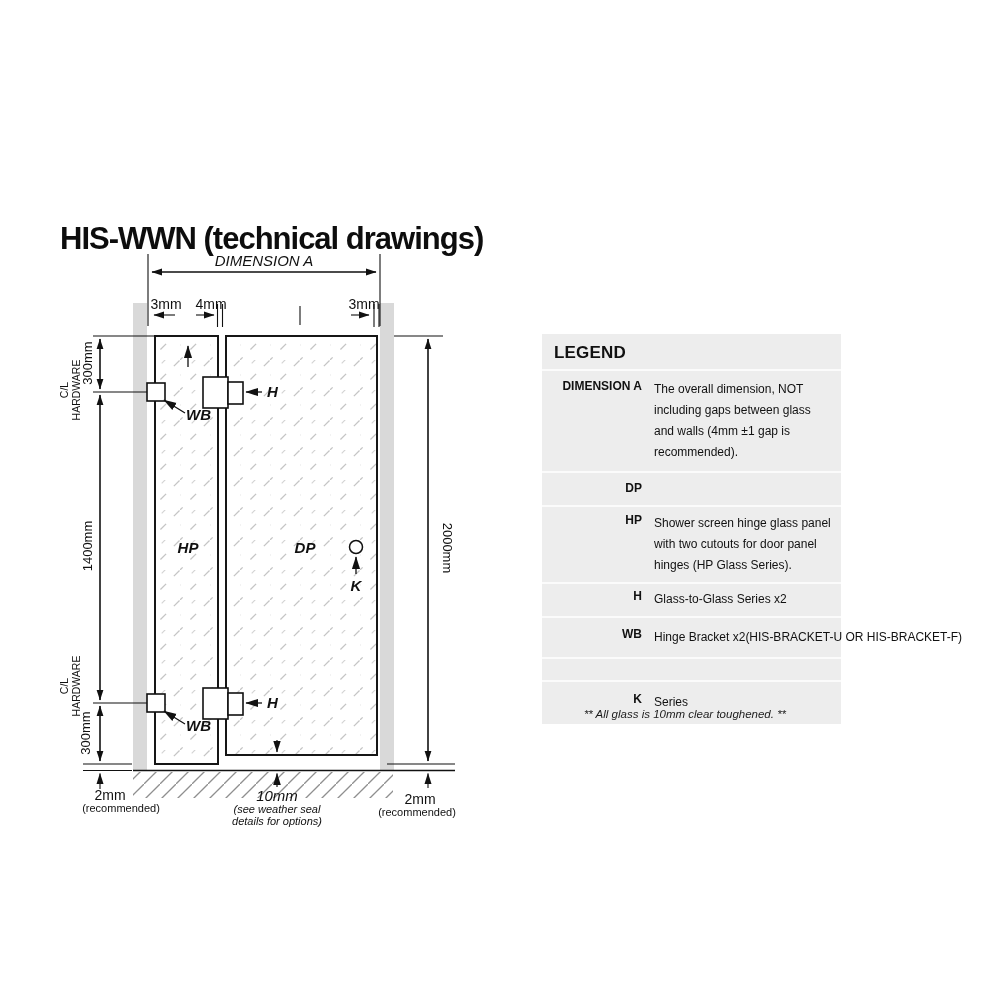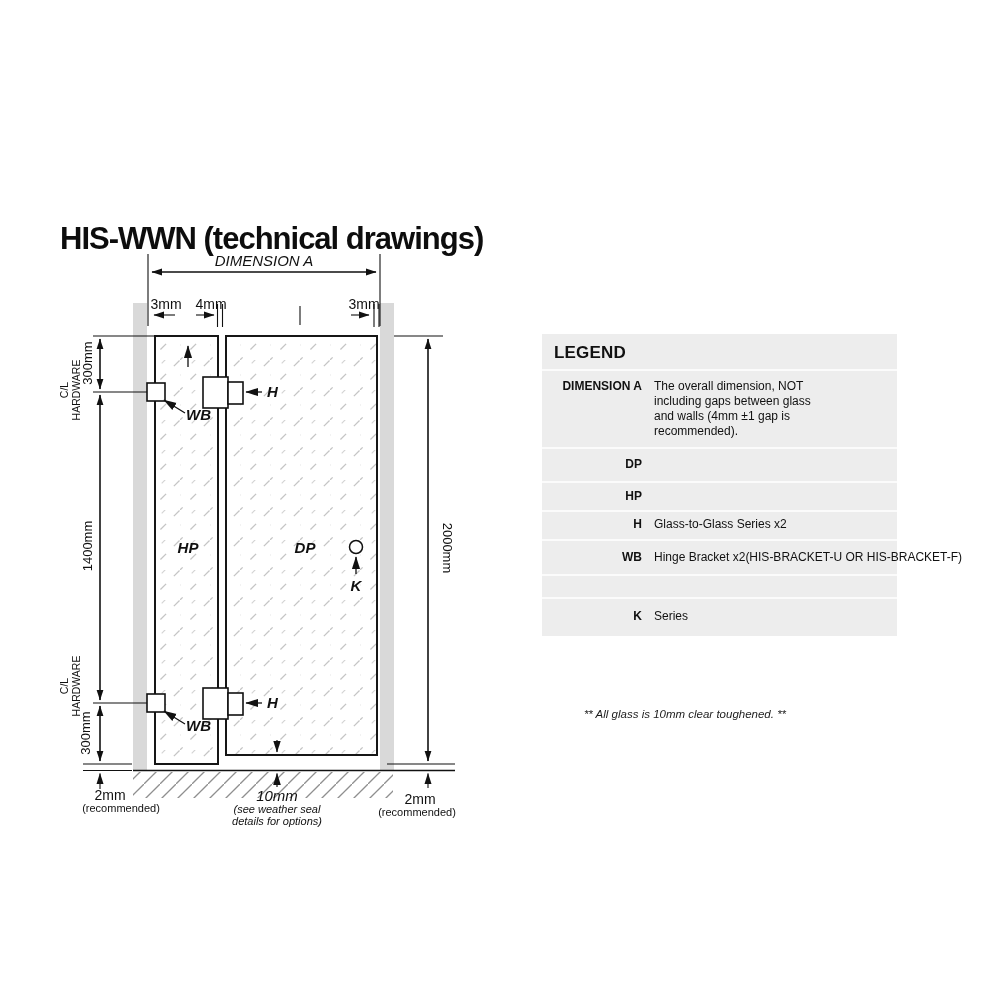--- a/index.html
+++ b/index.html
@@ -9,25 +9,25 @@
   svg text{font-family:"Liberation Sans",sans-serif;fill:#111;}
   .t-dim{font-size:14px;}
   .t-dima{font-size:15px;font-style:italic;}
   .t-rot{font-size:13px;}
   .t-cl{font-size:10.5px;}
   .t-lbl{font-size:15px;font-weight:bold;font-style:italic;}
   .t-it{font-size:15px;font-style:italic;}
   .t-sm{font-size:11px;}
   .t-smi{font-size:11px;font-style:italic;}
   
-  .legend{position:absolute;left:542px;top:334px;width:355px;background:#ededed;box-sizing:border-box;}
+  .legend{position:absolute;left:542px;top:334px;width:299px;background:#ededed;box-sizing:border-box;}
   .legend-head{font-size:17px;font-weight:bold;padding:9px 0 6px 12px;letter-spacing:.2px;}
   .lrow{display:flex;border-top:2px solid #fbfbfb;box-sizing:border-box;}
   .lterm{width:100px;flex:0 0 100px;text-align:right;font-weight:bold;font-size:12px;line-height:15.5px;padding-right:0;}
-  .ldesc{margin-left:12px;font-size:12px;line-height:15px;white-space:pre;}
+  .ldesc{margin-left:12px;font-size:12px;line-height:21px;white-space:pre;}
   .row-dima{padding:8px 0;}
   .row-dp{padding:8px 0;}
   .row-hp{padding:6px 0;}
   .row-h{padding:5px 0 6px 0;}
   .row-wb{padding:9px 0;}
   .row-empty{height:23px;}
   .row-k{padding:10px 0 11px 0;}
   .footnote{position:absolute;left:685px;top:708px;transform:translateX(-50%);font-size:11.5px;font-style:italic;white-space:nowrap;color:#1c1c1c;}
 </style>
 </head>
@@ -165,20 +165,23 @@
     <div class="ldesc">The overall dimension, NOT
 including gaps between glass
 and walls (4mm ±1 gap is
 recommended).</div>
   </div>
   <div class="lrow row-dp">
     <div class="lterm">DP</div>
   </div>
   <div class="lrow row-hp">
     <div class="lterm">HP</div>
+    <div class="ldesc">Shower screen hinge glass panel
+with two cutouts for door panel
+hinges (HP Glass Series).</div>
   </div>
   <div class="lrow row-h">
     <div class="lterm">H</div>
     <div class="ldesc">Glass-to-Glass Series x2</div>
   </div>
   <div class="lrow row-wb">
     <div class="lterm">WB</div>
     <div class="ldesc">Hinge Bracket x2(HIS-BRACKET-U OR HIS-BRACKET-F)</div>
   </div>
   <div class="lrow row-empty">

